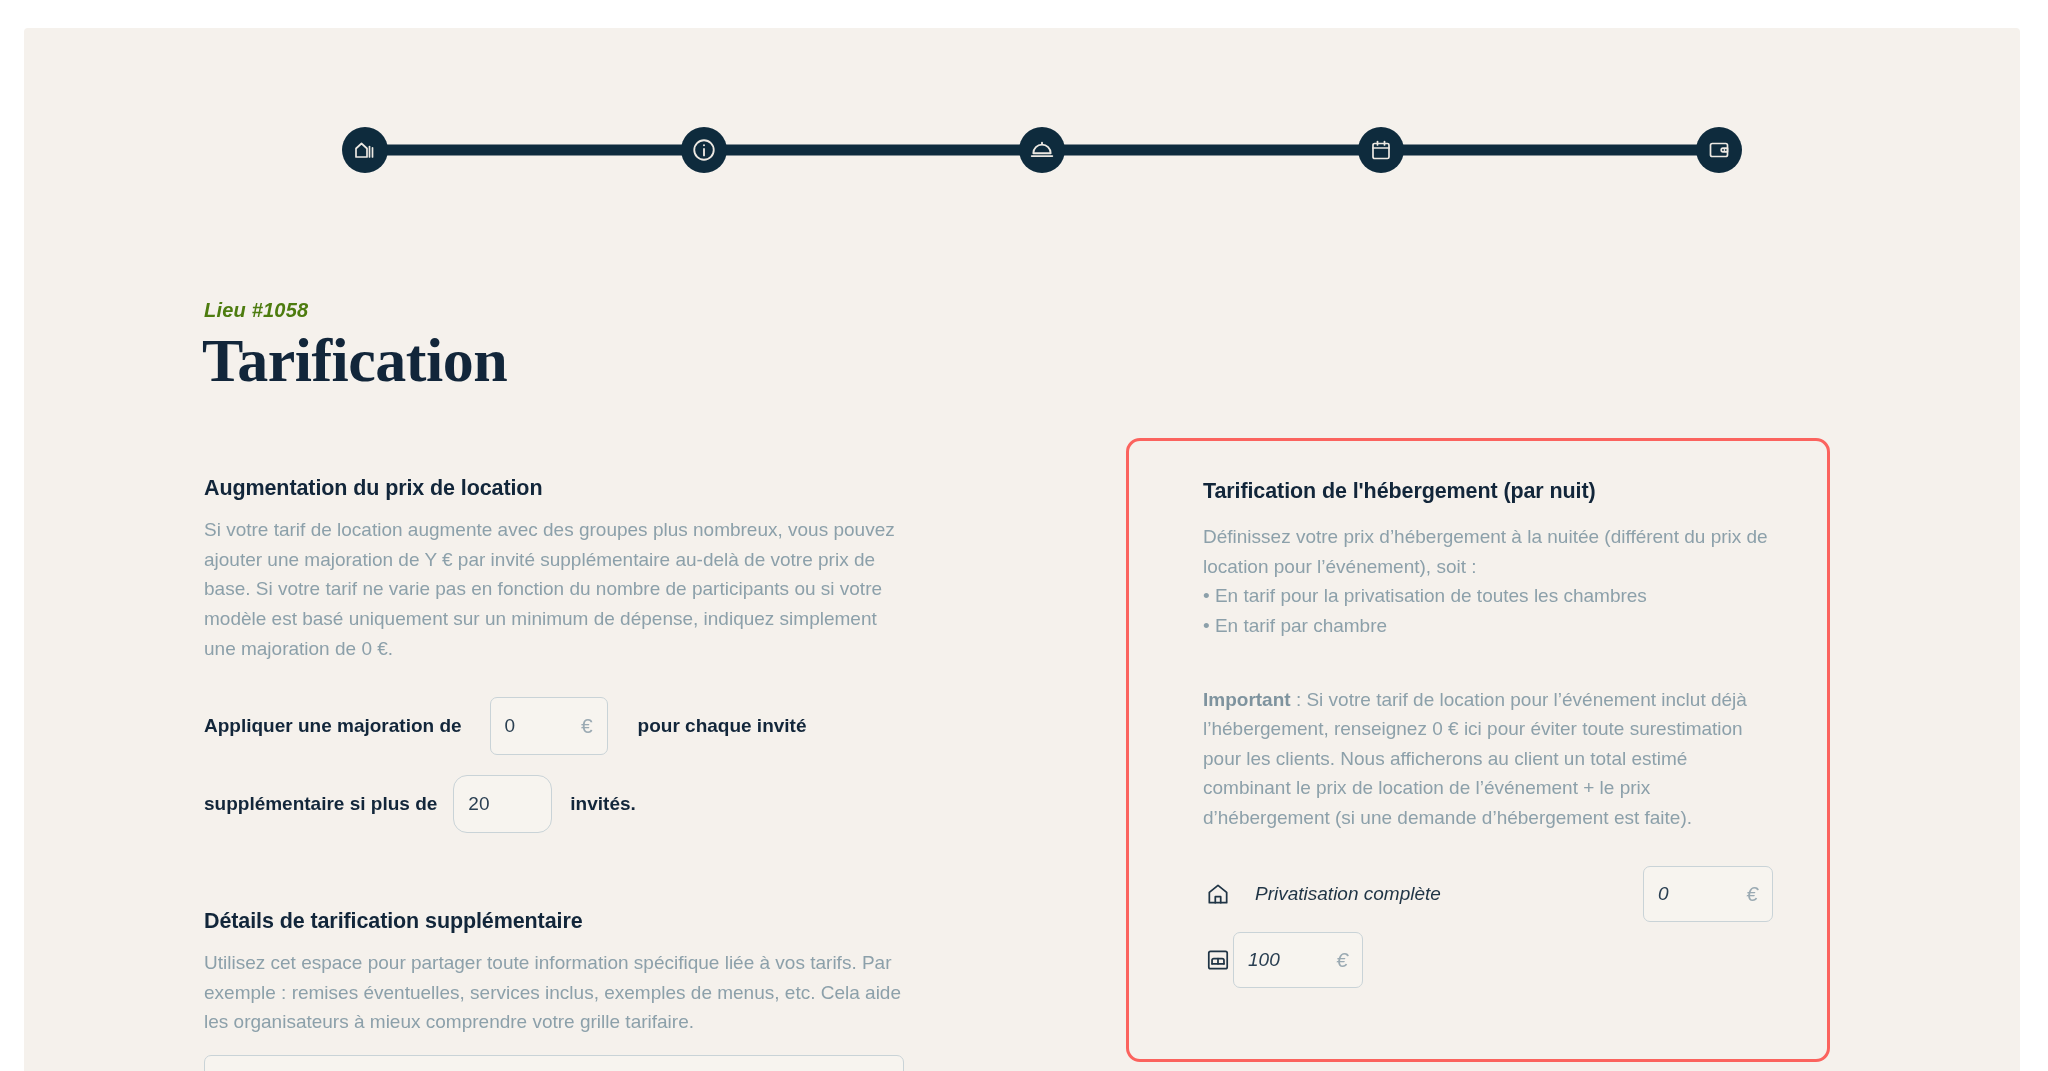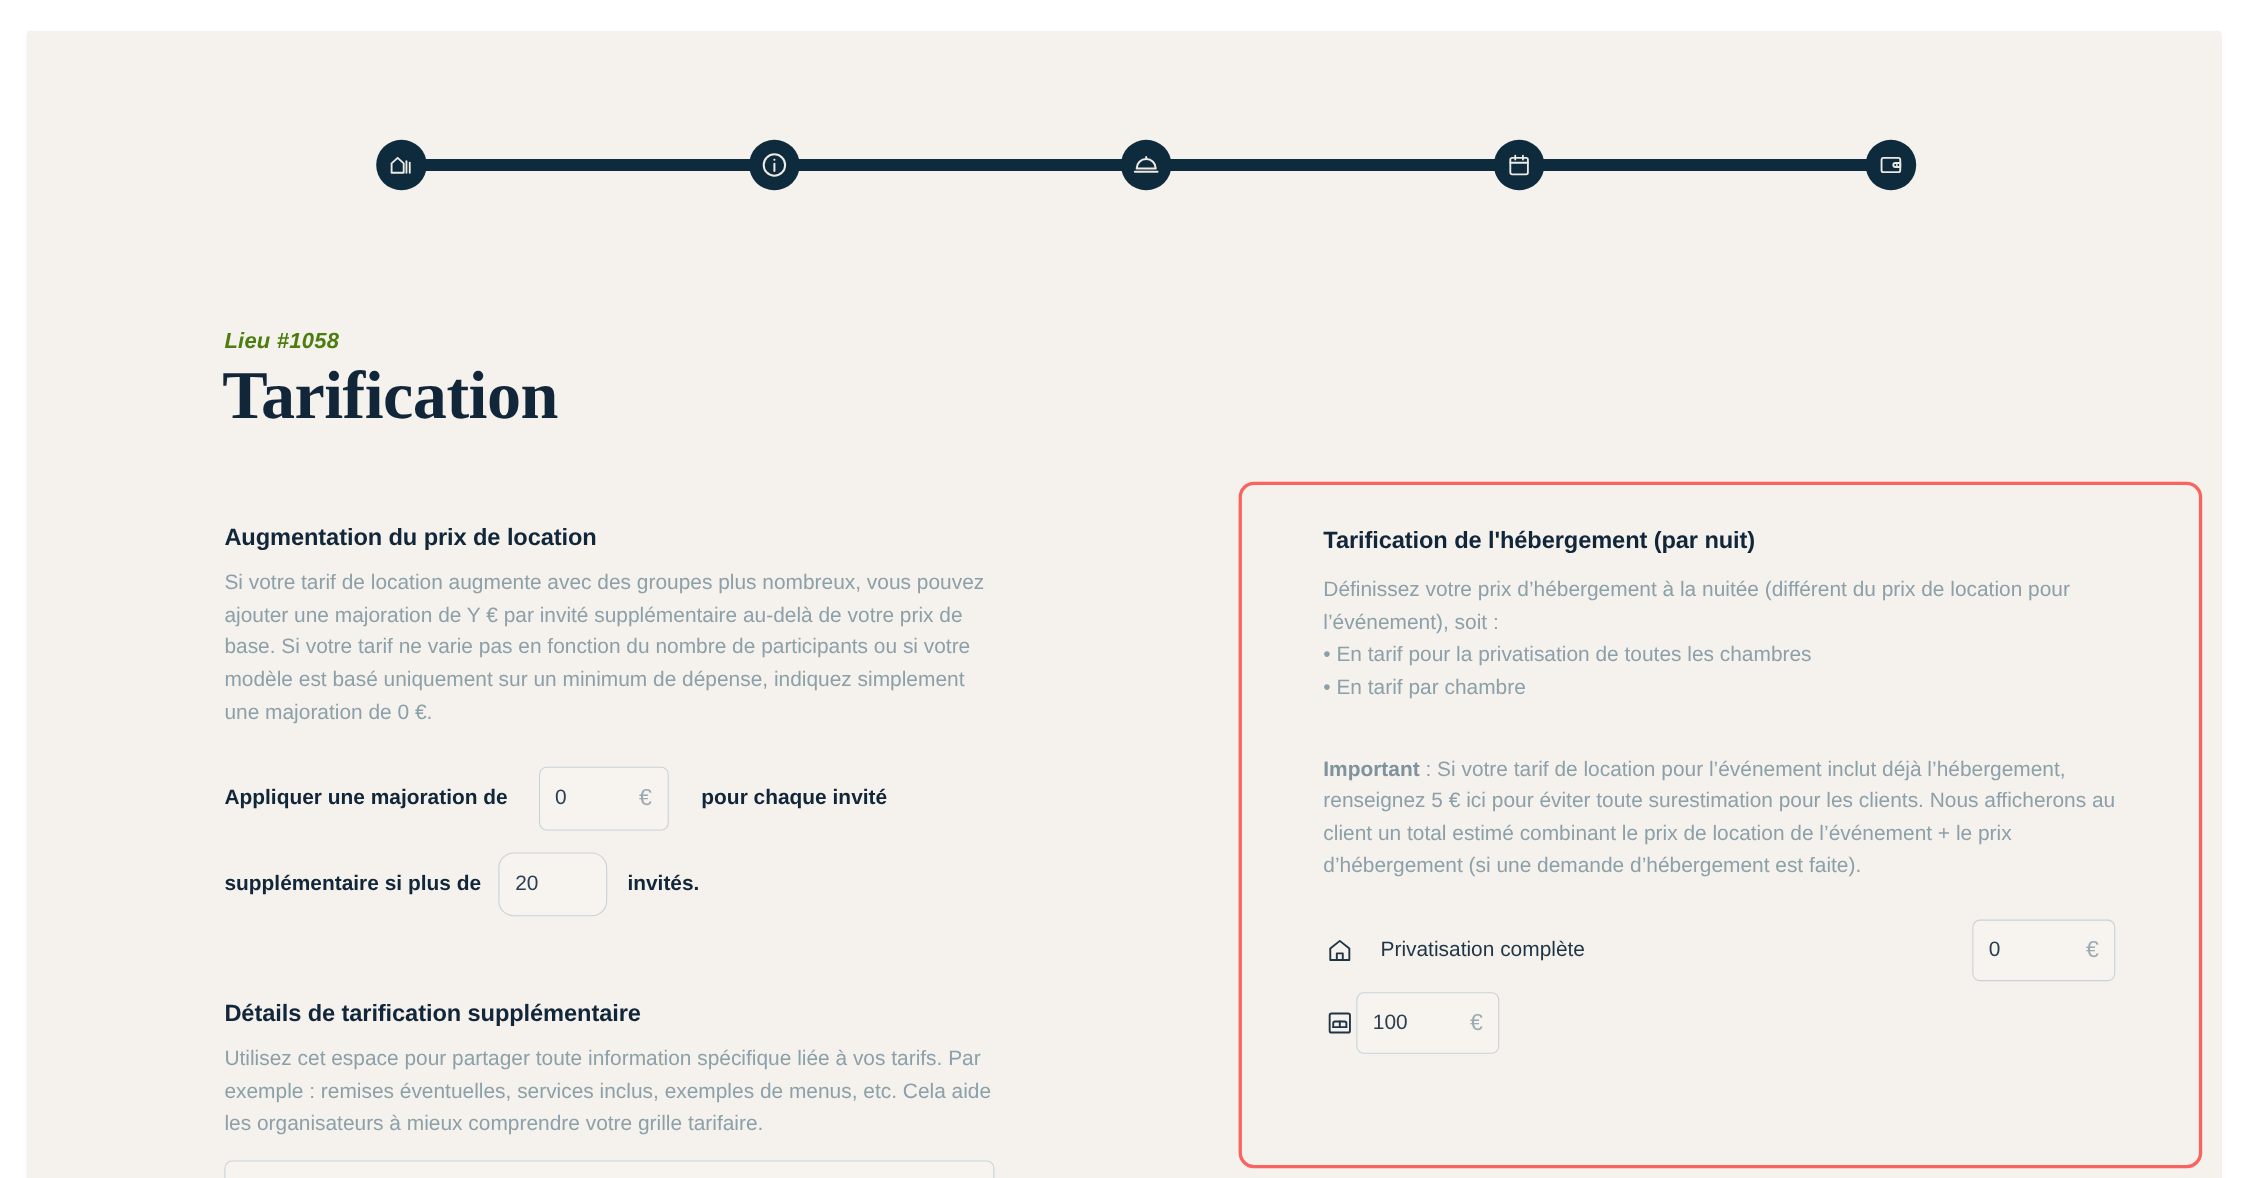--- a/index.html
+++ b/index.html
@@ -130,25 +130,25 @@
     background: #F7F4EF;
     border: 1px solid #C9D3D7;
     border-radius: 7px;
     margin-top: 12px;
   }
 
   
   .right-panel {
     position: absolute;
     left: 1102px; top: 410px;
-    width: 876px; height: 624px;
+    width: 704px; height: 624px;
     border: 3px solid #FB635E;
     border-radius: 14px;
     background: transparent;
-    padding: 38px 76px 0 74px;
+    padding: 38px 54px 0 74px;
   }
   .panel-heading {
     font-size: 21.5px;
     font-weight: 700;
     color: #12263A;
     margin-bottom: 18px;
     letter-spacing: -0.1px;
   }
   .panel-body {
     font-size: 19px;
@@ -157,20 +157,21 @@
   }
   .panel-body p { margin: 0; }
   .panel-body .gap { height: 22px; }
   .panel-body strong { color: #7E939E; font-weight: 700; }
 
   .price-rows { margin-top: 28px; }
   .price-row {
     display: flex;
     align-items: center;
     height: 66px;
+    font-style: italic;
   }
   .price-row .icon-box {
     width: 30px; height: 30px;
     display: flex;
     align-items: center;
     justify-content: center;
     flex: 0 0 auto;
   }
   .price-row .p-label {
     font-size: 19px;
@@ -281,21 +282,21 @@
 
   <div class="right-panel">
     <h2 class="panel-heading">Tarification de l'hébergement (par nuit)</h2>
 
     <div class="panel-body">
       <p>Définissez votre prix d’hébergement à la nuitée (différent du prix de location pour l’événement), soit :</p>
       <p>• En tarif pour la privatisation de toutes les chambres</p>
       <p>• En tarif par chambre</p>
       <div class="gap"></div>
       <div class="gap"></div>
-      <p><strong>Important</strong><span> : Si votre tarif de location pour l’événement inclut déjà l’hébergement, renseignez 5 € ici pour éviter toute surestimation pour les clients. Nous afficherons au client un total estimé combinant le prix de location de l’événement + le prix d’hébergement (si une demande d’hébergement est faite).</span></p>
+      <p><strong>Important</strong><span> : Si votre tarif de location pour l’événement inclut déjà l’hébergement, renseignez 0 € ici pour éviter toute surestimation pour les clients. Nous afficherons au client un total estimé combinant le prix de location de l’événement + le prix d’hébergement (si une demande d’hébergement est faite).</span></p>
     </div>
 
     <div class="price-rows">
 
       <div class="price-row">
         <span class="icon-box">
           <svg width="26" height="26" viewBox="0 0 24 24" fill="none" stroke="#1F3445" stroke-width="1.6" stroke-linecap="round" stroke-linejoin="round">
             <path d="M4 10.5 12 4l8 6.5V20H4z"></path>
             <path d="M9.5 20v-5.5h5V20"></path>
           </svg>

